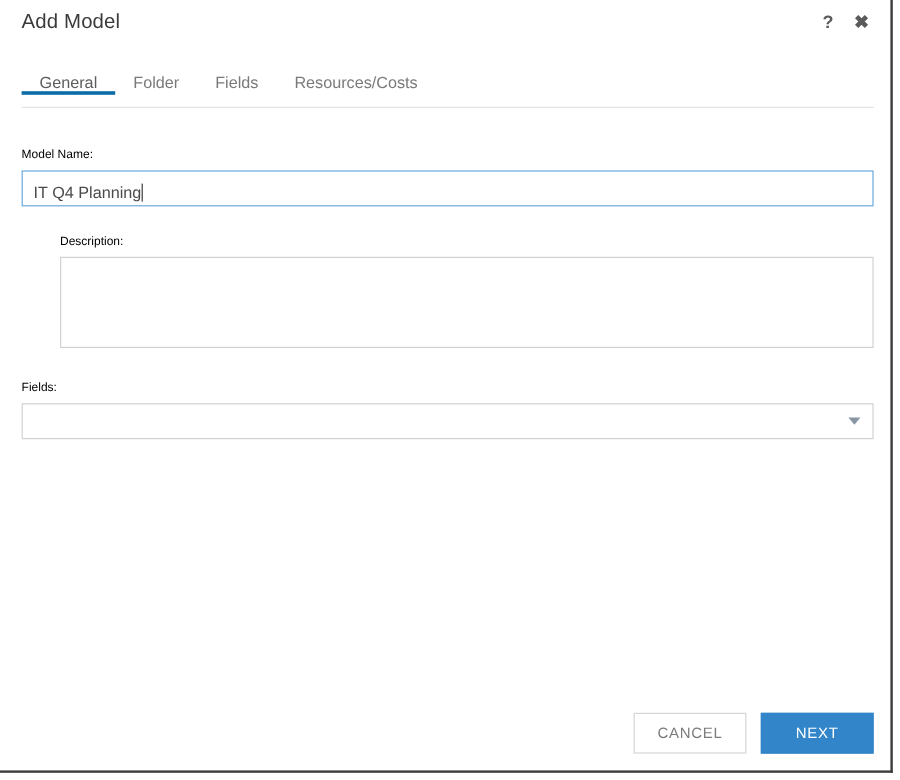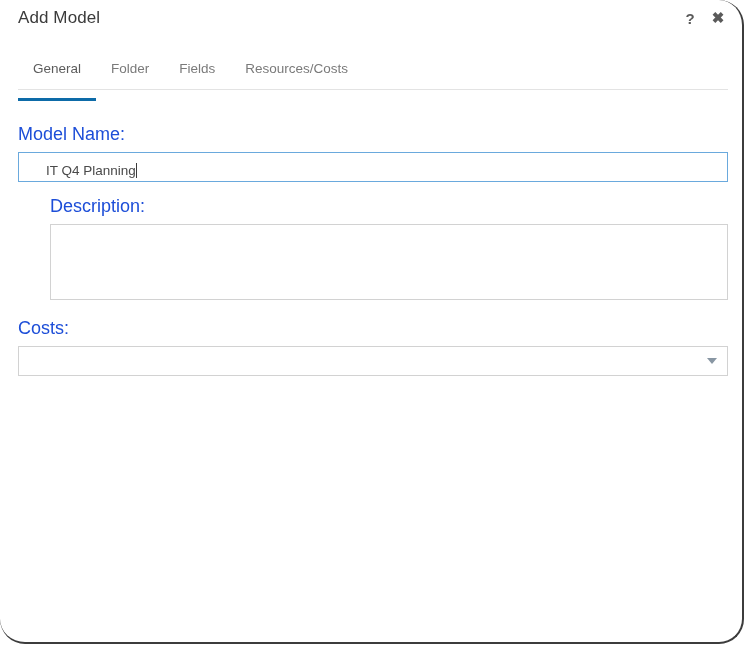--- a/index.html
+++ b/index.html
@@ -18,21 +18,20 @@
   #dialog {
     position: absolute;
     left: 0;
     top: 0;
     width: 744px;
     height: 644px;
     background: #ffffff;
     border-right: 2px solid #3c3c3c;
     border-bottom: 2px solid #3c3c3c;
     box-sizing: border-box;
-    border-radius: 25px;
   }
 
   
   #dialog-header {
     position: absolute;
     left: 0;
     top: 0;
     width: 100%;
     height: 48px;
   }
@@ -80,21 +79,21 @@
     position: absolute;
     left: 18px;
     top: 0;
     display: flex;
     align-items: flex-start;
     gap: 0px;
   }
   .tab {
     font-size: 13.5px;
     color: #7a7a7a;
-    padding: 3px 15px 22px 15px;
+    padding: 3px 15px 0 15px;
     cursor: pointer;
     white-space: nowrap;
     border-bottom: 3px solid transparent;
     box-sizing: border-box;
   }
   .tab.active {
     color: #5c5c5c;
     border-bottom: 3px solid #0d6ba8;
   }
   #tab-rule {
@@ -113,35 +112,35 @@
     top: 100px;
     right: 0;
     bottom: 0;
   }
   .field-group {
     position: absolute;
     left: 18px;
     right: 14px;
   }
   .field-label {
-    font-size: 18px;
-    color: #1d4ed8;
+    font-size: 10px;
+    color: #000000;
     margin-bottom: 7px;
     display: block;
   }
   #model-name-group { top: 24px; }
   #description-group { top: 96px; margin-left: 32px; }
   #folder-group { top: 218px; }
 
   .text-input {
     display: block;
     width: 100%;
     box-sizing: border-box;
     height: 30px;
-    padding: 4px 18px;
+    padding: 4px 0;
     font-family: "Liberation Sans", sans-serif;
     font-size: 13.5px;
     color: #4a4a4a;
     background: #ffffff;
     border: 1px solid #cfcfcf;
     border-radius: 0;
     outline: none;
   }
   .text-input.focused {
     border: 1px solid #6aa9dd;
@@ -265,23 +264,29 @@
         <span id="model-name-value">IT Q4 Planning</span><span class="caret"></span>
       </div>
     </div>
 
     <div class="field-group" id="description-group">
       <span class="field-label">Description:</span>
       <div class="textarea-box"></div>
     </div>
 
     <div class="field-group" id="folder-group">
-      <span class="field-label">Costs:</span>
+      <span class="field-label">Fields:</span>
       <div class="select-box">
         <span id="folder-value"></span>
         <span id="folder-arrow"></span>
       </div>
     </div>
 
   </div>
 
+  <div id="footer">
+    <div id="footer-buttons">
+      <button class="footer-btn" id="cancel-button">CANCEL</button>
+      <button class="footer-btn" id="next-button">NEXT</button>
+    </div>
+  </div>
 
 </div>
 
 </body></html>

